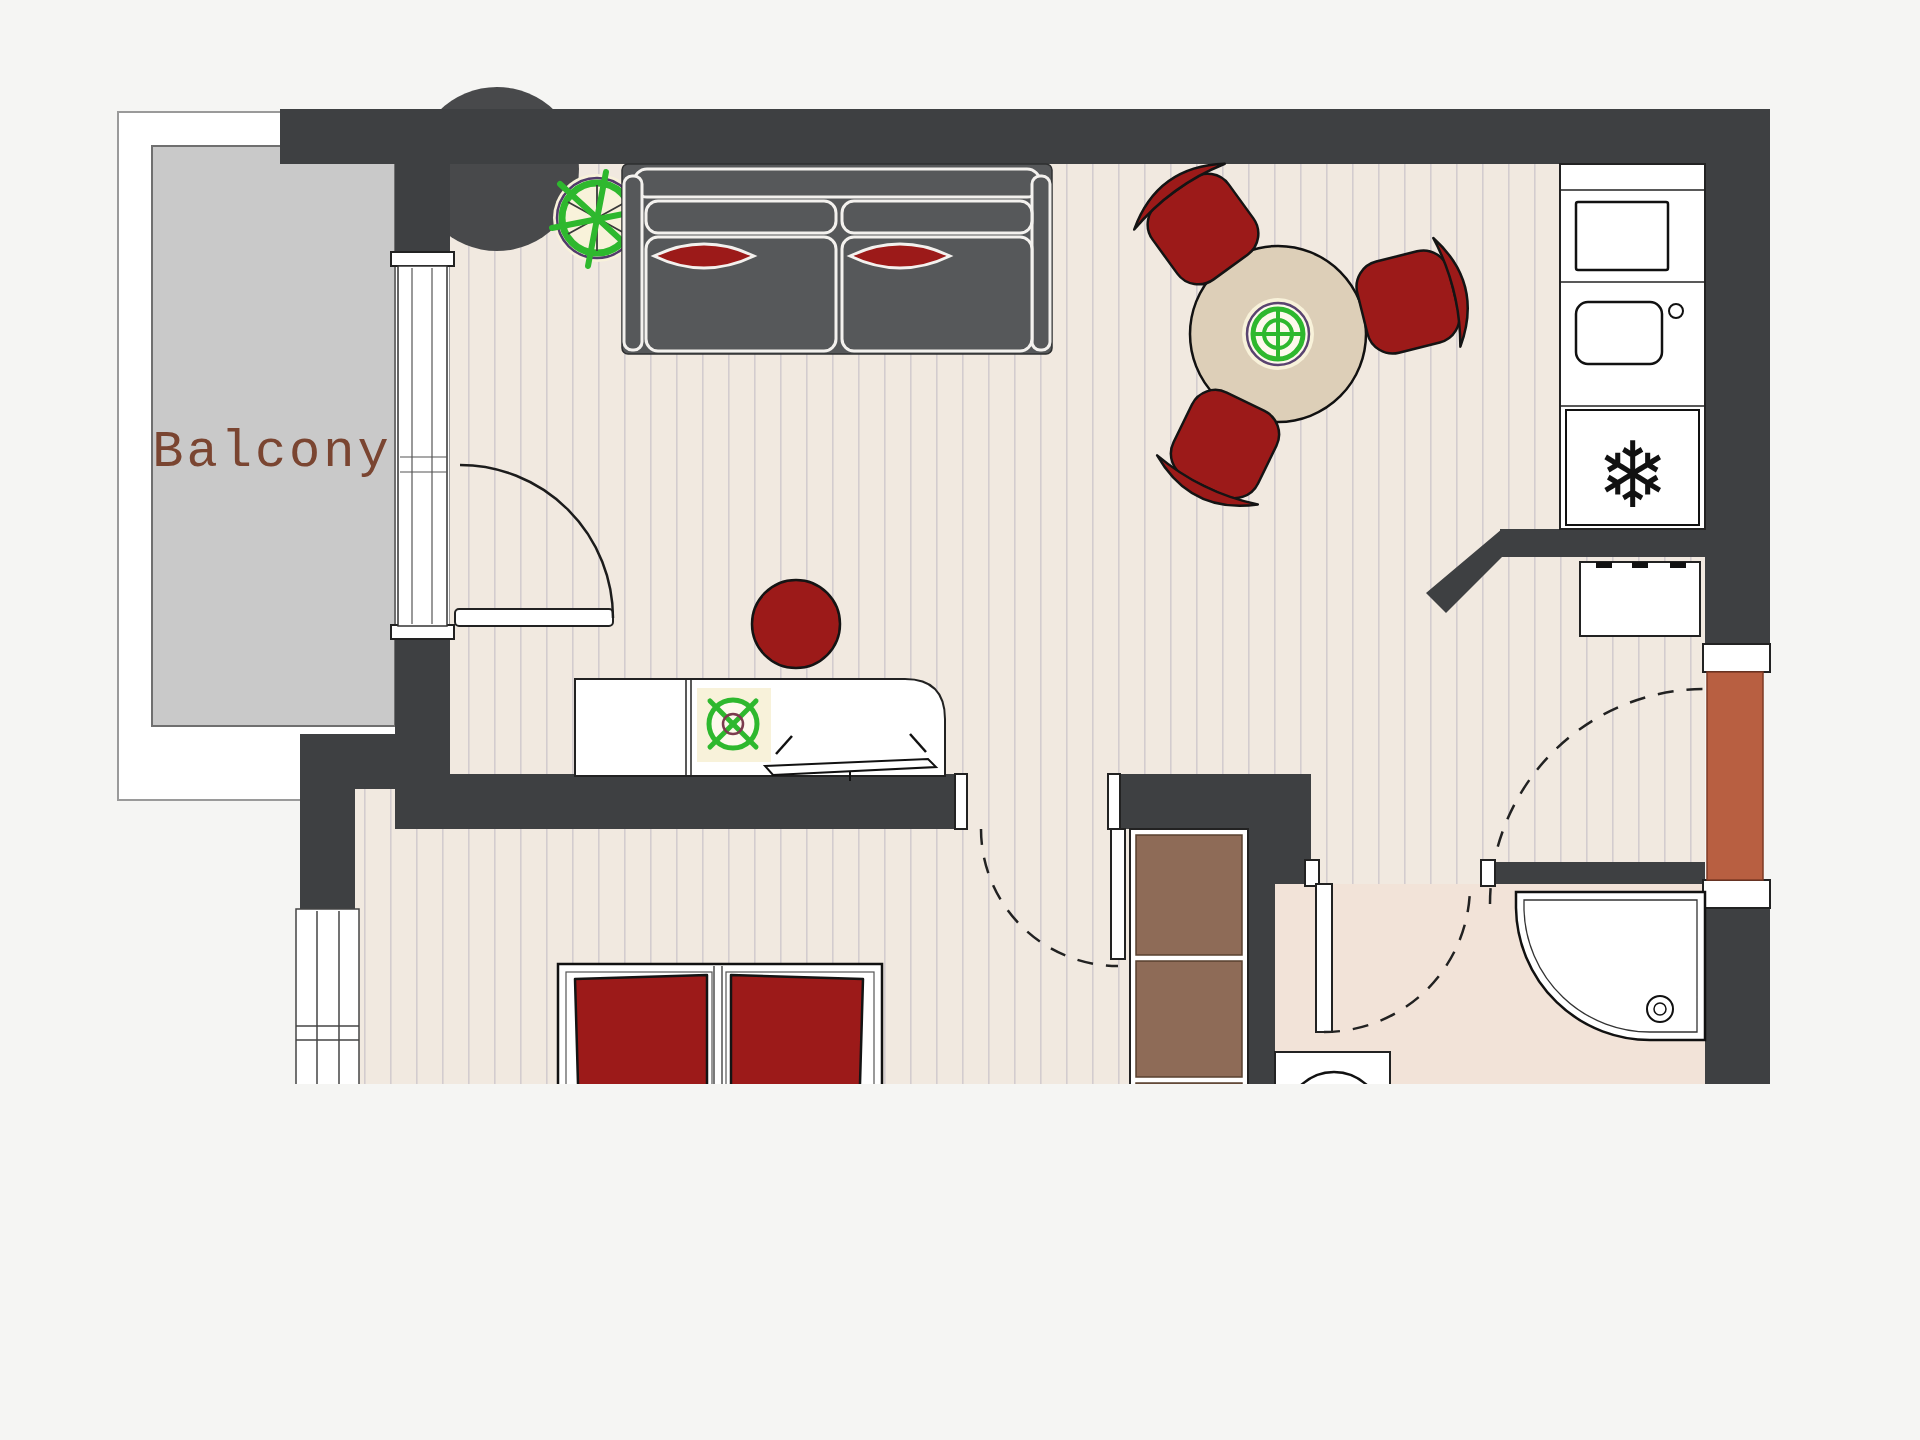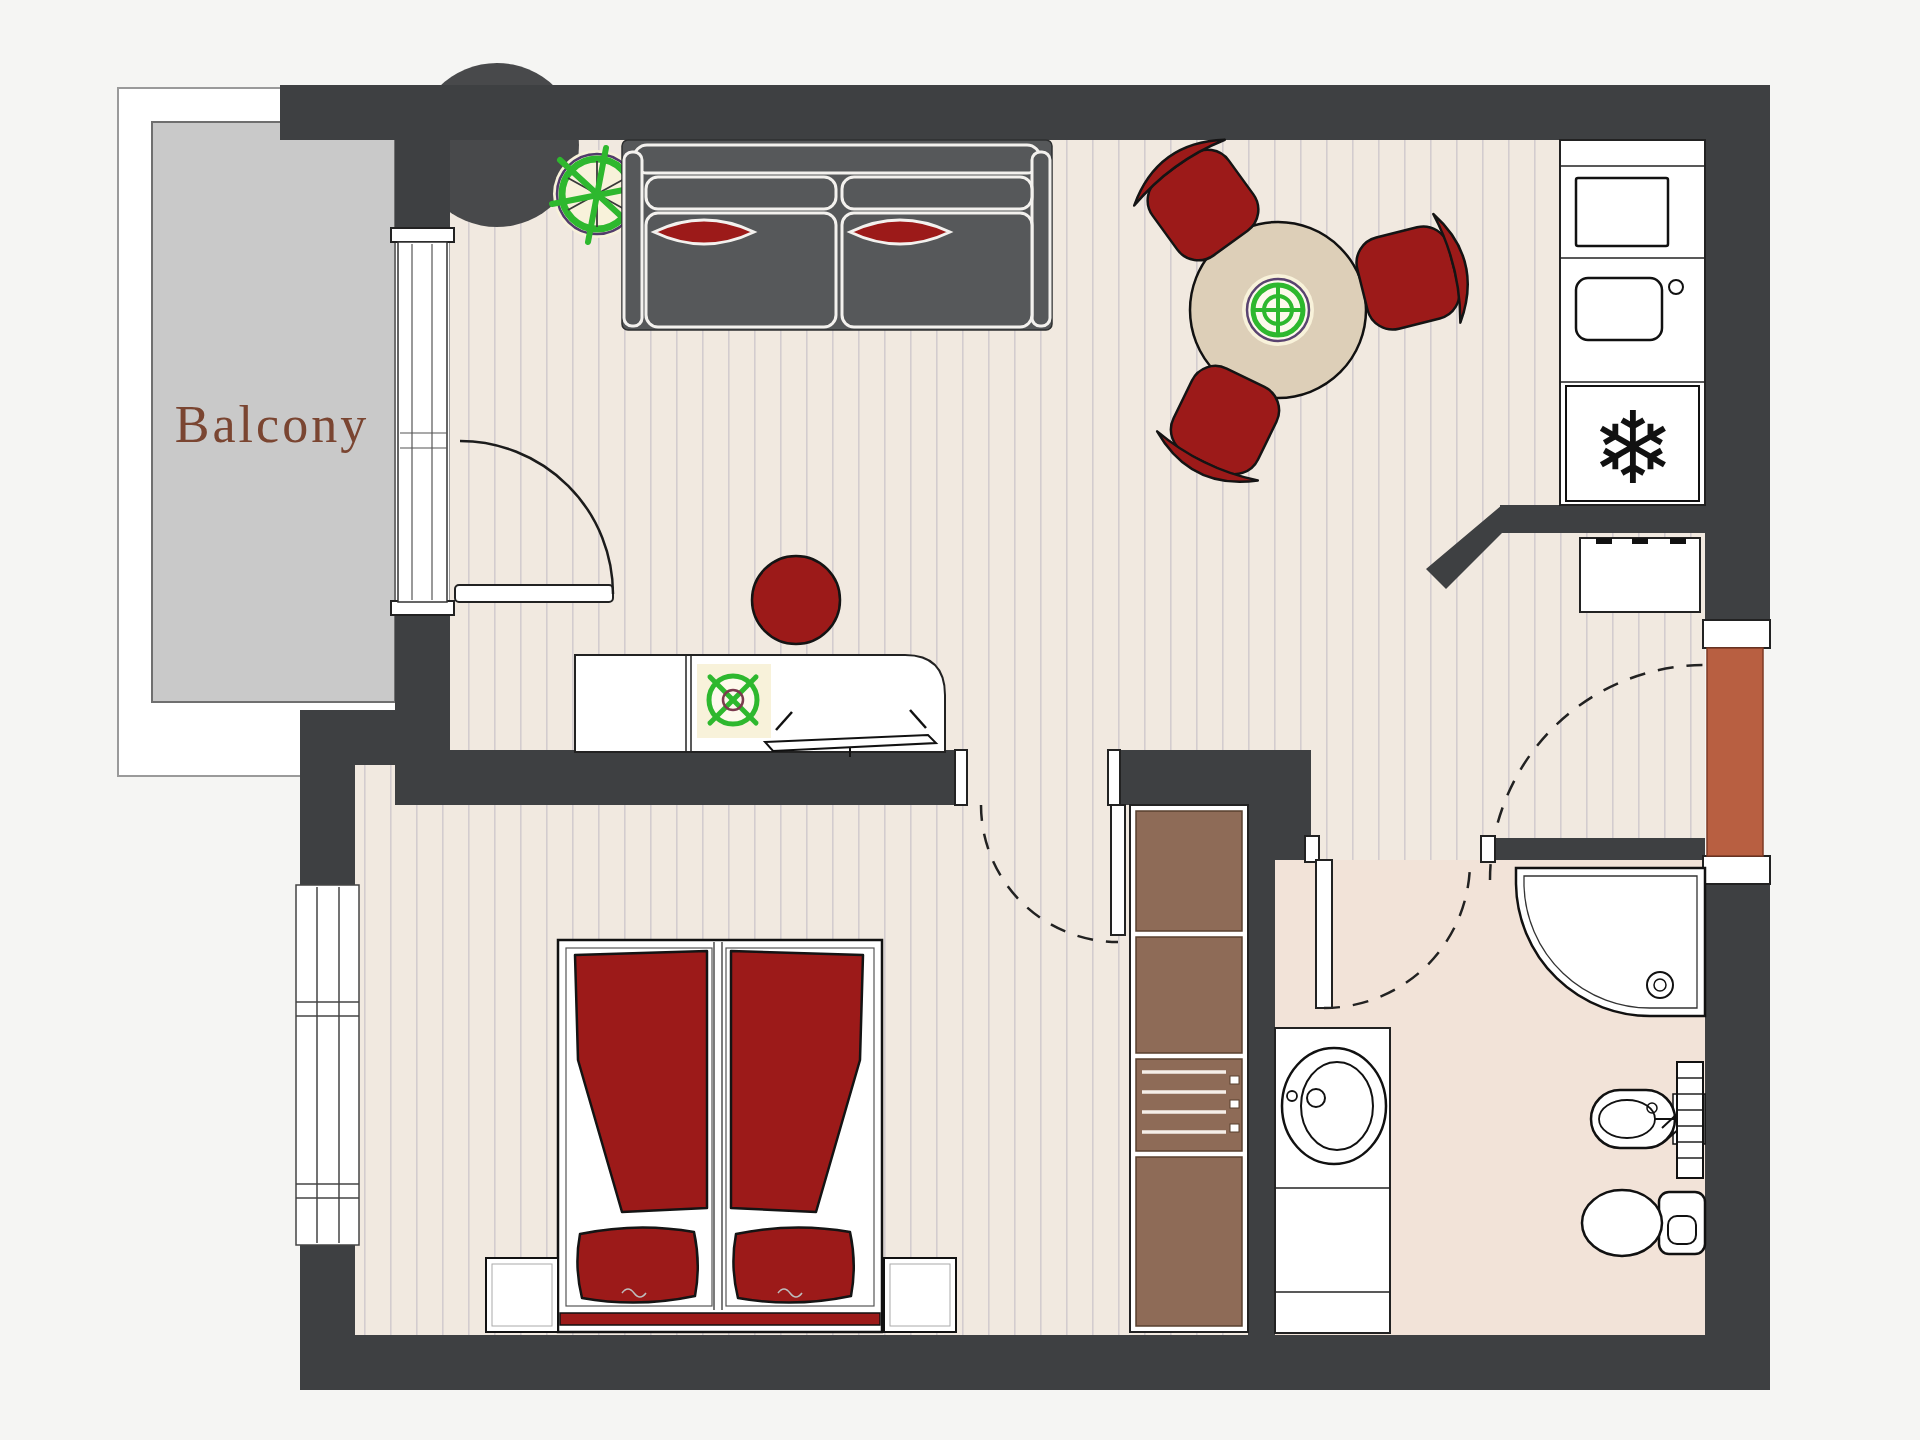--- a/index.html
+++ b/index.html
@@ -1,16 +1,16 @@
 <!DOCTYPE html>
 <html style="--bg: #f5f5f3; --wall: #3e4042; --wall-bump: #48494b; --floor: #f1e9e0; --plank: #d3cccf; --bath-floor: #f2e3d8; --deck: #c9c9c9; --sofa: #56585a; --red: #9c1a19; --wood: #8e6b57; --table: #ddcfb8; --green: #2eb82e; --terracotta: #b85f41; --label: #7a4531;"><head>
 <meta charset="utf-8">
 <style>
   html,body{margin:0;padding:0;background:var(--bg,#f5f5f3);}
-  .stage{width:1920px;height:1440px;position:relative;font-family:Liberation Serif, serif;}
+  .stage{width:1920px;height:1060px;position:relative;font-family:Liberation Mono, monospace;margin-top:24px;}
   svg{display:block}
   .wall{fill:var(--wall,#3e4042);}
   .jamb{fill:#ffffff;stroke:#222;stroke-width:2;}
   .fixthin{fill:none;stroke:#444;stroke-width:1.5;}
   .red{fill:var(--red,#9c1a19);stroke:#141414;stroke-width:2.5;stroke-linejoin:round;}
   .cushion{fill:var(--sofa,#56585a);stroke:#f3f1ee;stroke-width:3;}
   .pillow{fill:var(--red,#9c1a19);stroke:#f3f1ee;stroke-width:3;}
   .wood{fill:var(--wood,#8e6b57);stroke:#58402f;stroke-width:1.5;}
   .dash{fill:none;stroke:#222;stroke-width:2.5;stroke-dasharray:16 13;}
   .arc{fill:none;stroke:#1c1c1c;stroke-width:2.5;}

